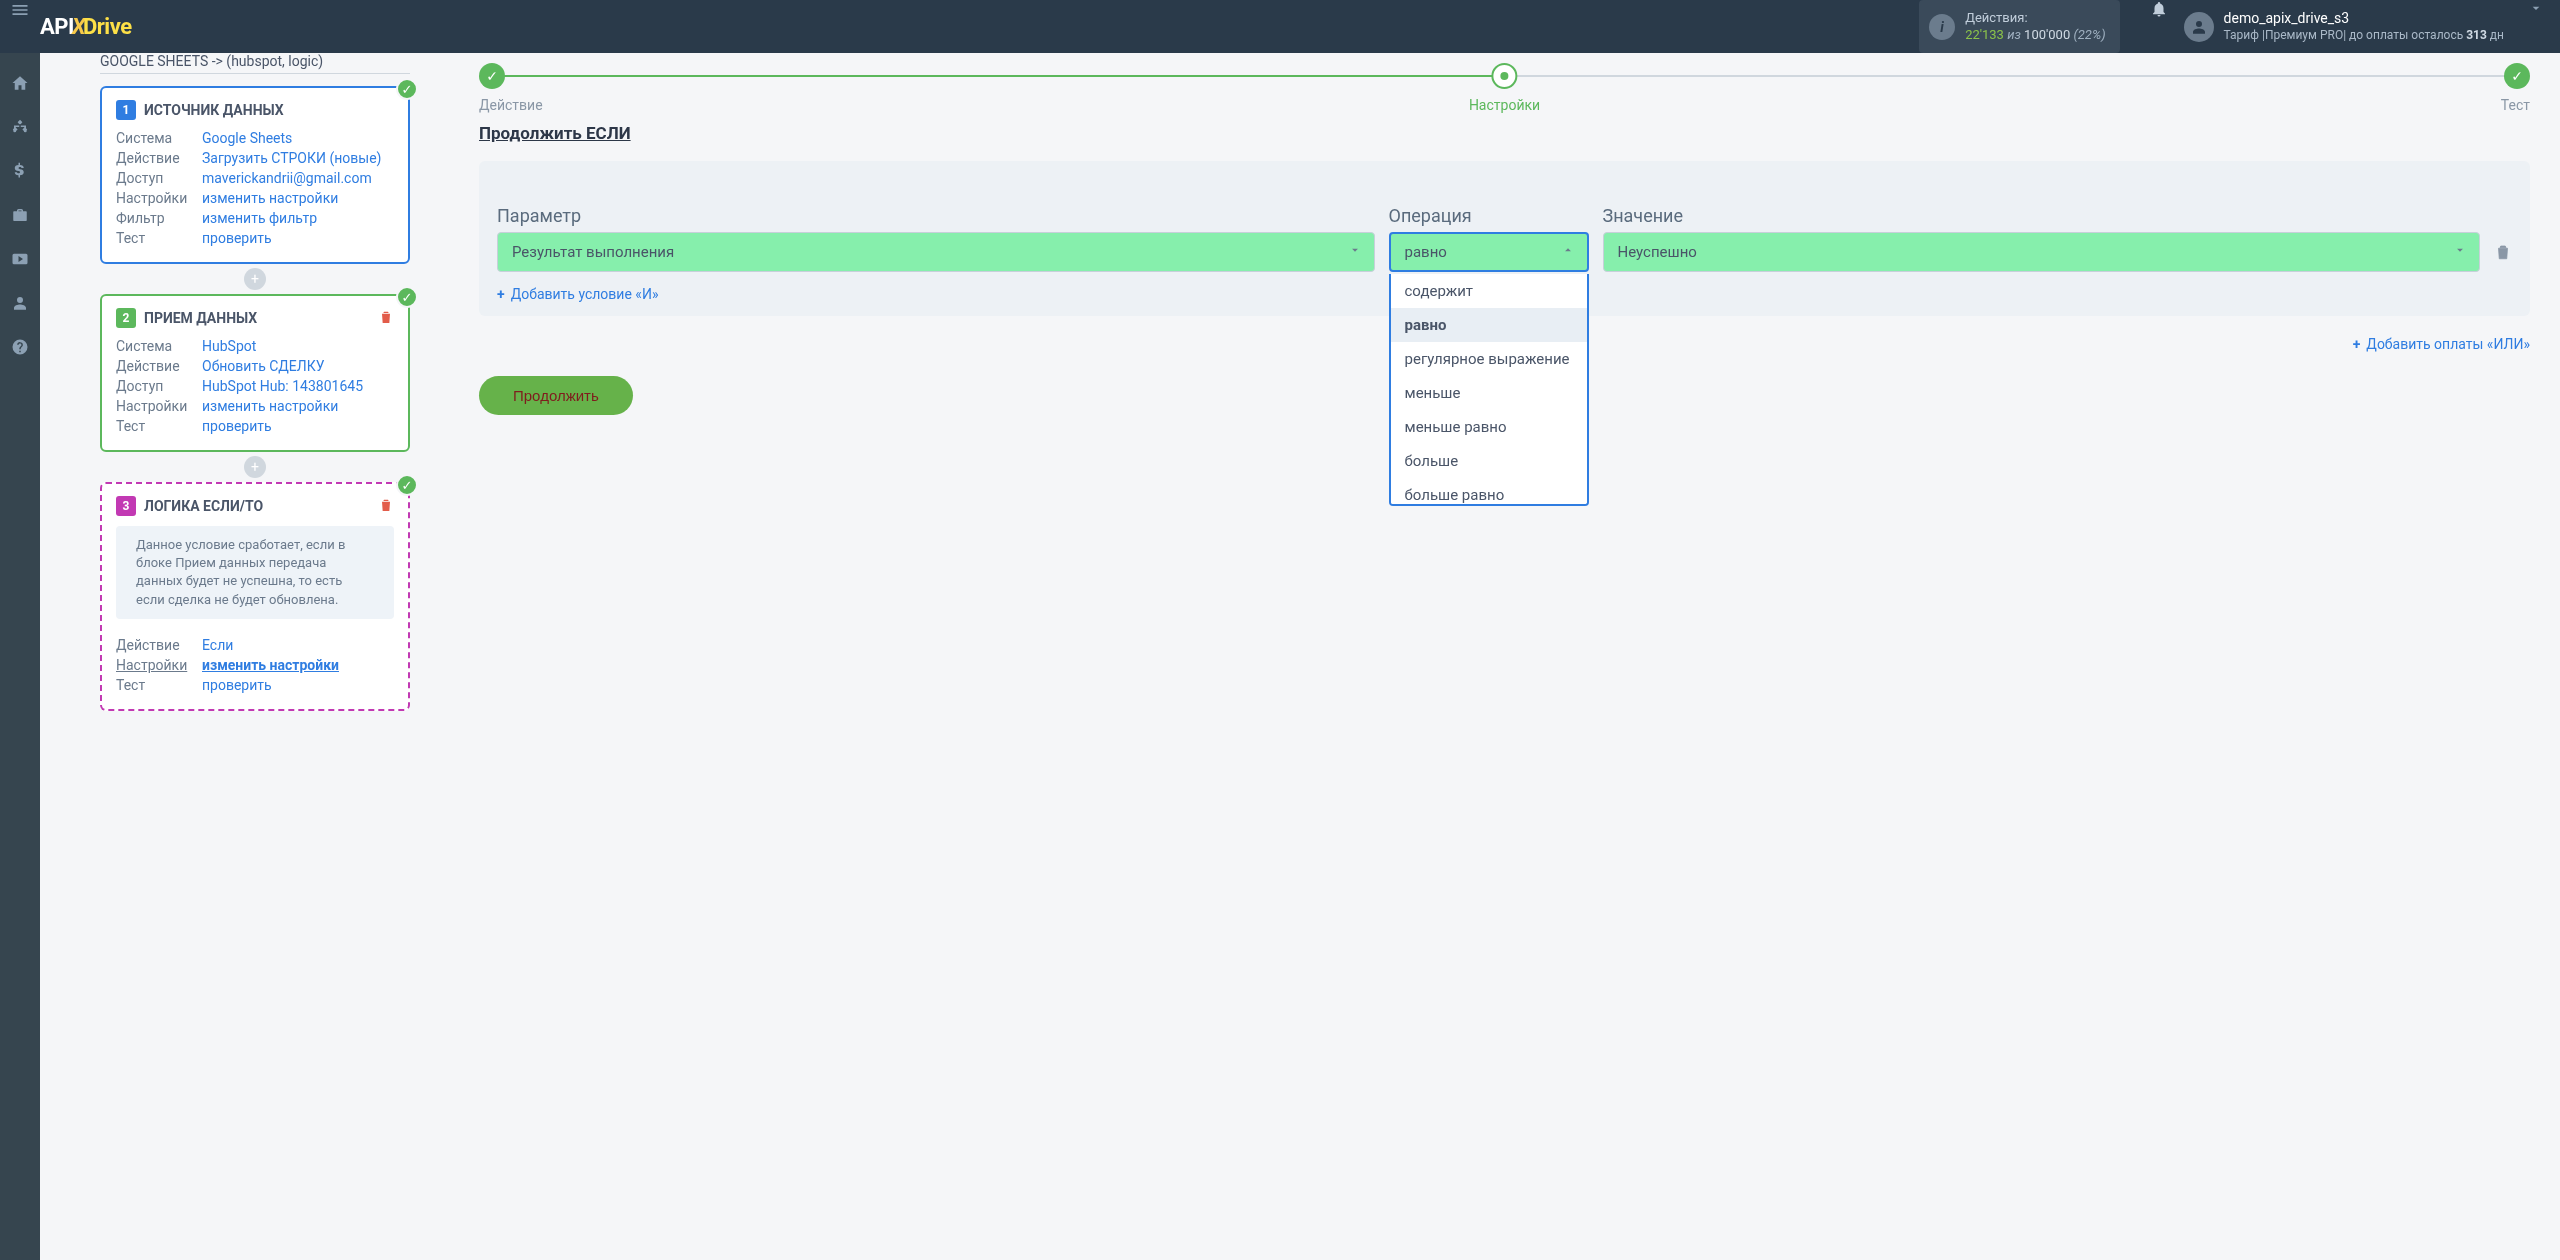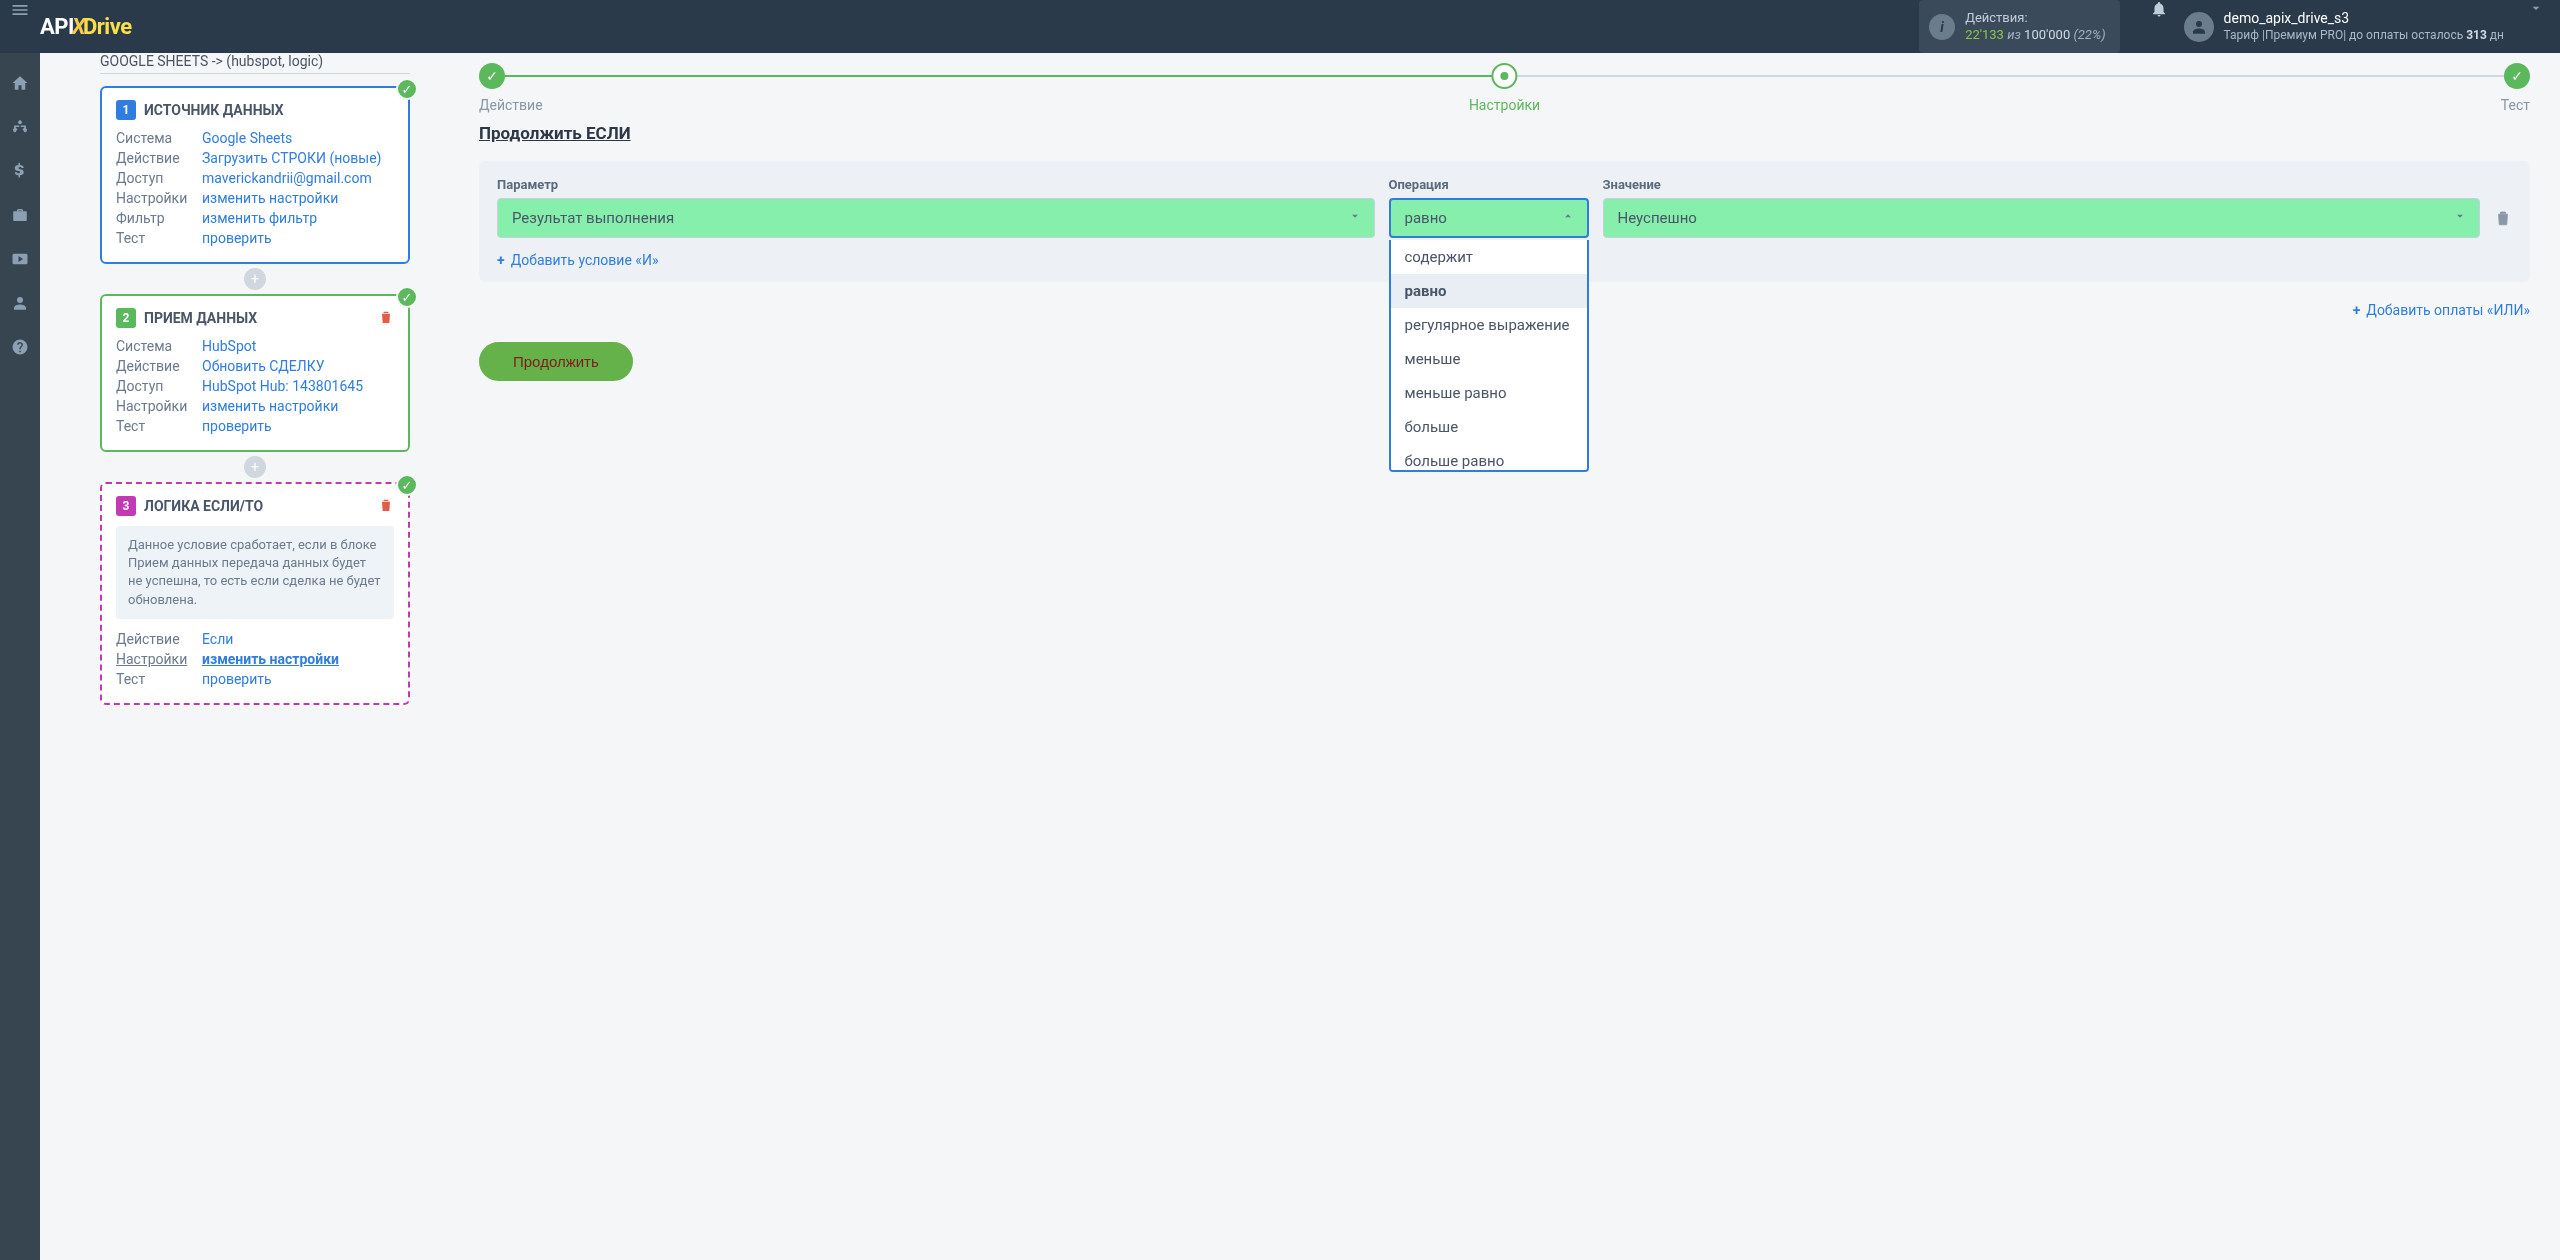--- a/index.html
+++ b/index.html
@@ -57,29 +57,29 @@
   .card-trash { margin-left: auto; color: #e25c4a; cursor: pointer; }
   .card-row { display: flex; margin-bottom: 4px; font-size: 14px; }
   .card-row .label { width: 86px; color: #6b7a8c; }
   .card-row .value { color: #2f7de1; }
   .card-row .value a { color: #2f7de1; text-decoration: none; }
   .card-row .value.underline a { text-decoration: underline; }
   .card-row .label.underline { text-decoration: underline; }
   
   .connector-dot { width: 22px; height: 22px; border-radius: 50%; background: #d0d7de; display: flex; align-items: center; justify-content: center; margin: 4px auto; color: #fff; font-size: 14px; }
   
-  .info-box { background: #eef3f8; border-radius: 4px; padding: 10px 12px; font-size: 13px; color: #6b7a8c; margin: 8px 0 12px; line-height: 1.4; }
+  .info-box { background: #eef3f8; border-radius: 4px; padding: 10px 20px; font-size: 13px; color: #6b7a8c; margin: 8px 0 18px; line-height: 1.4; }
   
   .section-title { font-size: 17px; font-weight: 700; color: #2d3748; text-decoration: underline; margin-bottom: 18px; }
   
   
   .cond-panel { background: #edf1f5; border-radius: 6px; padding: 16px 18px 14px; margin-bottom: 20px; }
   .cond-row { display: flex; gap: 14px; align-items: flex-start; }
   .cond-col { flex: 1; display: flex; flex-direction: column; gap: 6px; }
-  .cond-col .lbl { font-size: 13px; color: #5a6b7d; font-weight: 700; }
+  .cond-col .lbl { font-size: 18px; color: #5a6b7d; font-weight: 400; margin-top: 28px; }
   .select-box { position: relative; background: #86efac; border: 1px solid #c7d0da; border-radius: 4px; height: 40px; display: flex; align-items: center; padding: 0 36px 0 14px; font-size: 15px; color: #4a5568; cursor: pointer; }
   .select-box.open { border: 2px solid #2f7de1; }
   .select-box .chev { position: absolute; right: 12px; top: 50%; transform: translateY(-50%); color: #6b7a8c; }
   .trash-btn { align-self: flex-end; height: 40px; display: flex; align-items: center; color: #8a97a6; cursor: pointer; font-size: 18px; }
   .add-link { display: inline-flex; align-items: center; gap: 6px; color: #2f7de1; font-size: 14px; cursor: pointer; margin-top: 14px; }
   .add-link .plus { font-weight: 700; }
   .add-or { display: flex; justify-content: flex-end; color: #2f7de1; font-size: 14px; cursor: pointer; gap: 6px; margin-bottom: 24px; }
   
   .dropdown { position: absolute; top: 40px; left: -2px; right: -2px; background: #fff; border: 2px solid #2f7de1; border-top: none; border-radius: 0 0 4px 4px; z-index: 50; max-height: 232px; overflow-y: auto; }
   .dropdown-item { padding: 8px 14px; font-size: 15px; color: #4a5568; cursor: pointer; }

